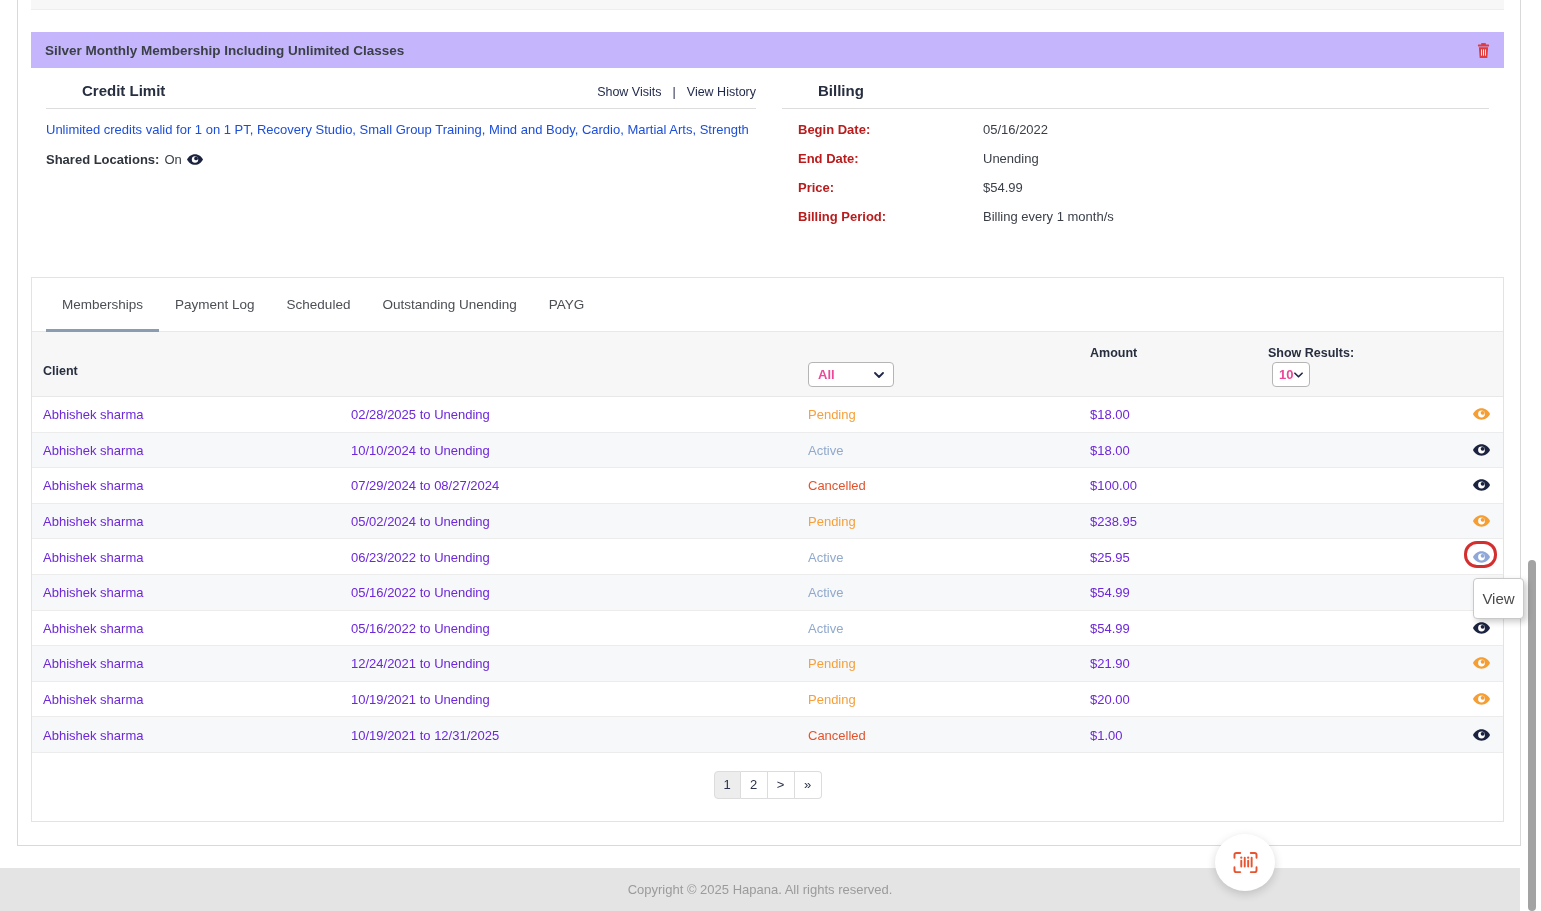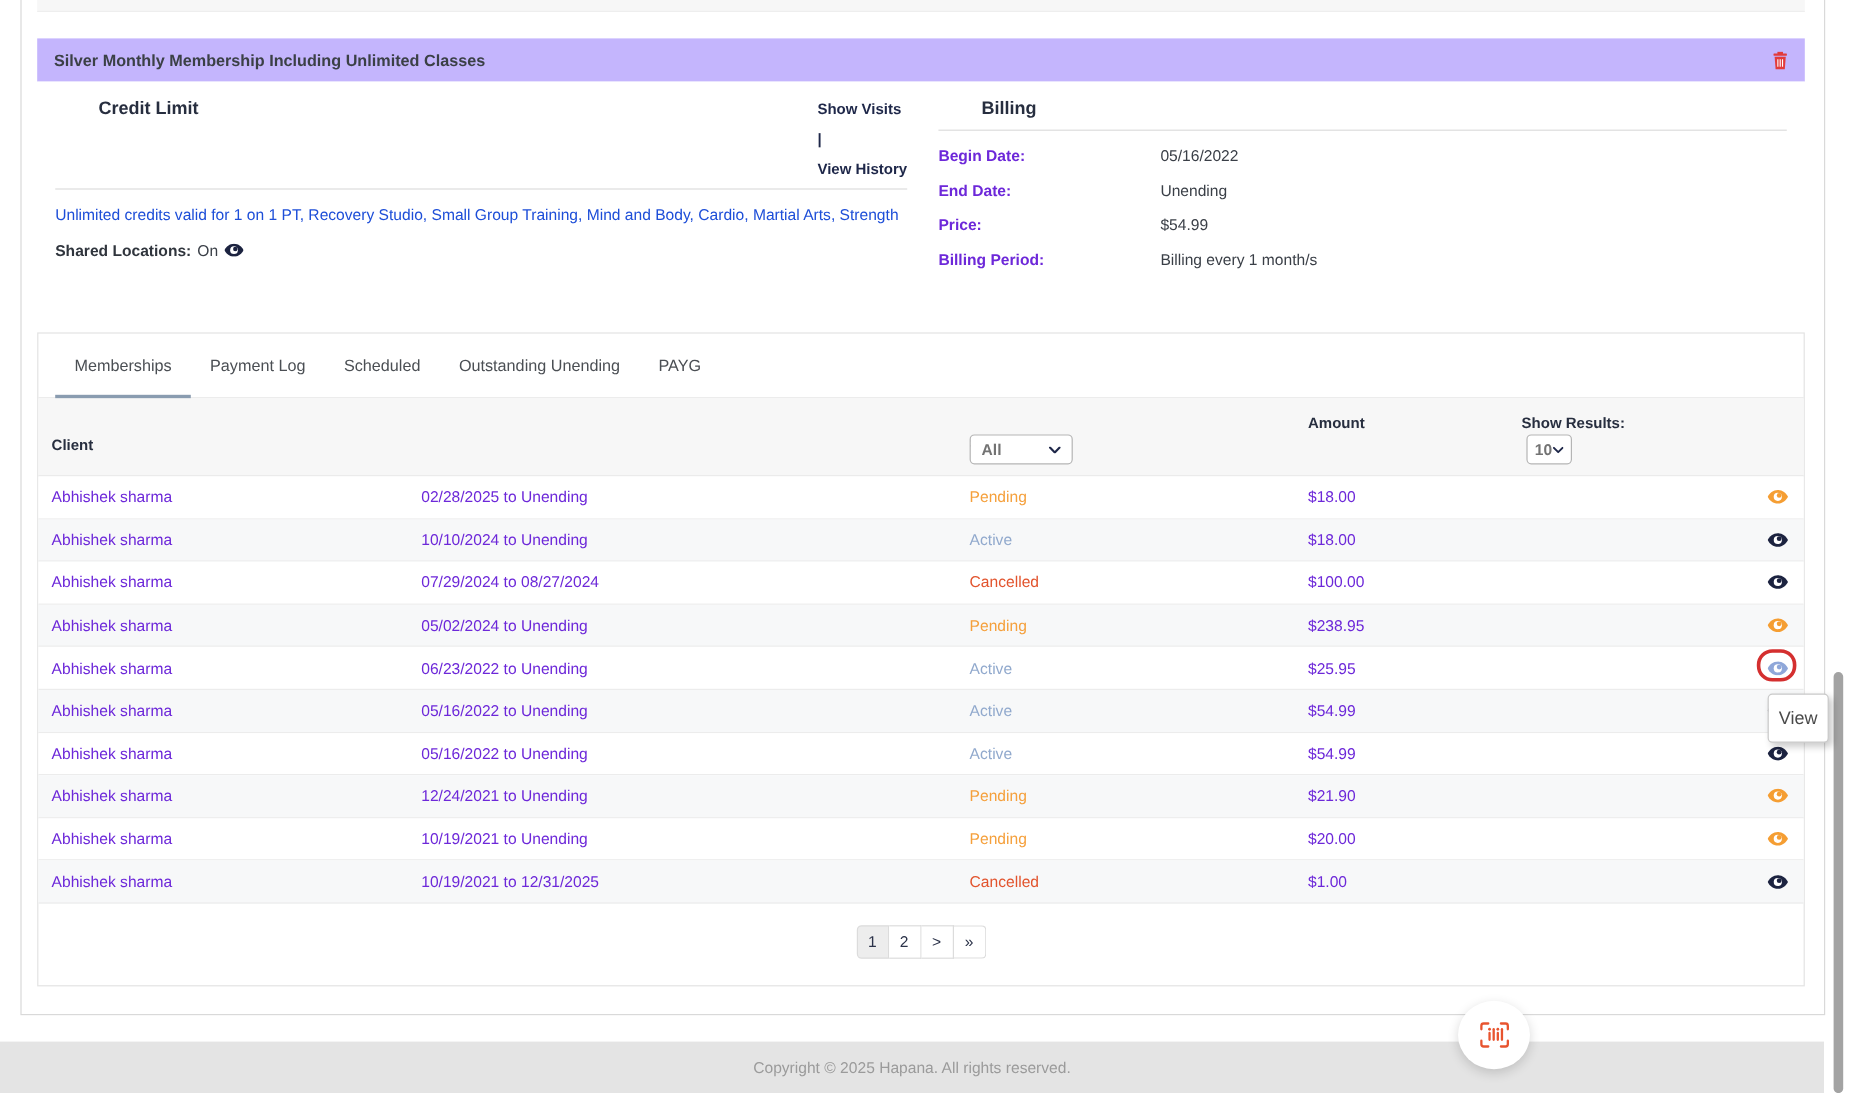--- a/index.html
+++ b/index.html
@@ -17,43 +17,43 @@
   
   #membership-card{position:absolute;left:31px;top:32px;width:1473px;}
   .card-titlebar{height:36px;background:#c4b5fd;display:flex;align-items:center;padding:0 14px;box-sizing:border-box;}
   .card-title{font-weight:bold;font-size:13.5px;color:#3b4046;}
   .trash-btn{margin-left:auto;display:flex;align-items:center;cursor:pointer;}
   .card-body{position:relative;height:170px;background:#fff;}
   .credit-col{position:absolute;left:15px;top:14px;width:710px;}
   .billing-col{position:absolute;left:751px;top:14px;width:707px;}
   .col-head{display:flex;align-items:baseline;margin-left:36px;}
   .col-head .h{font-size:15px;font-weight:bold;color:#272e3f;}
-  .head-links{margin-left:auto;display:flex;gap:11px;font-size:12.5px;font-weight:bold;color:#1e2749;flex-direction:column;}
+  .head-links{margin-left:auto;display:flex;gap:11px;font-size:12.5px;font-weight:normal;color:#1e2749;}
   .head-links .lnk{cursor:pointer;}
   .rule{border:none;border-top:1px solid #dddddd;margin:9px 0 0 0;}
   .credit-desc{margin-top:13px;font-size:13px;color:#1d4ed8;}
   .shared-row{margin-top:15px;font-size:13px;display:flex;align-items:center;gap:5px;}
   .shared-row .b{font-weight:bold;color:#30353d;}
   .bill-row{display:flex;margin-top:13px;font-size:13px;line-height:16px;}
-  .bill-label{width:185px;font-weight:bold;color:#6d28d9;}
+  .bill-label{width:185px;font-weight:bold;color:#b91c1c;margin-left:16px;}
   .bill-value{color:#3a3f47;}
 
   
   #tabs-card{position:absolute;left:31px;top:277px;width:1473px;height:545px;background:#fff;border:1px solid #e3e3e3;box-sizing:border-box;}
   .tabs-bar{height:53px;display:flex;align-items:stretch;padding-left:14px;border-bottom:1px solid #e8e8e8;}
   .tab{display:flex;align-items:center;padding:0 16px;font-size:13.5px;color:#4b4f54;cursor:pointer;position:relative;white-space:nowrap;}
   .tab.active::after{content:"";position:absolute;left:0;right:0;bottom:-1px;height:3px;background:#8a9cb0;}
 
   .table-header{position:relative;height:64px;background:#f7f7f7;border-bottom:1px solid #e8e8e8;}
   .th-label{position:absolute;font-size:12.5px;font-weight:bold;color:#272e3f;}
   #th-client{left:11px;top:32px;}
   #th-status{left:776px;top:30px;}
   #th-amount{left:1058px;top:14px;}
   #th-results{left:1236px;top:14px;}
-  .select{position:absolute;height:25px;border:1px solid #b5b5b5;border-radius:4px;background:#fff;display:flex;align-items:center;font-weight:bold;color:#737373;font-size:13px;box-sizing:border-box;cursor:pointer;}
+  .select{position:absolute;height:25px;border:1px solid #b5b5b5;border-radius:4px;background:#fff;display:flex;align-items:center;font-weight:bold;color:#ec4899;font-size:13px;box-sizing:border-box;cursor:pointer;}
   #status-select{left:776px;top:30px;width:86px;padding:0 9px;}
   #results-select{left:1240px;top:30px;width:38px;padding:0 6px;}
   .chev{margin-left:auto;display:flex;}
 
   .trow{position:relative;height:35.6px;border-bottom:1px solid #ececec;box-sizing:border-box;font-size:13px;background:#fff;}
   .trow.even{background:#f7f8f9;}
   .cell{position:absolute;top:50%;transform:translateY(-50%);color:#6d28d9;white-space:nowrap;}
   .c-client{left:11px;}
   .c-period{left:319px;}
   .c-status{left:776px;}

